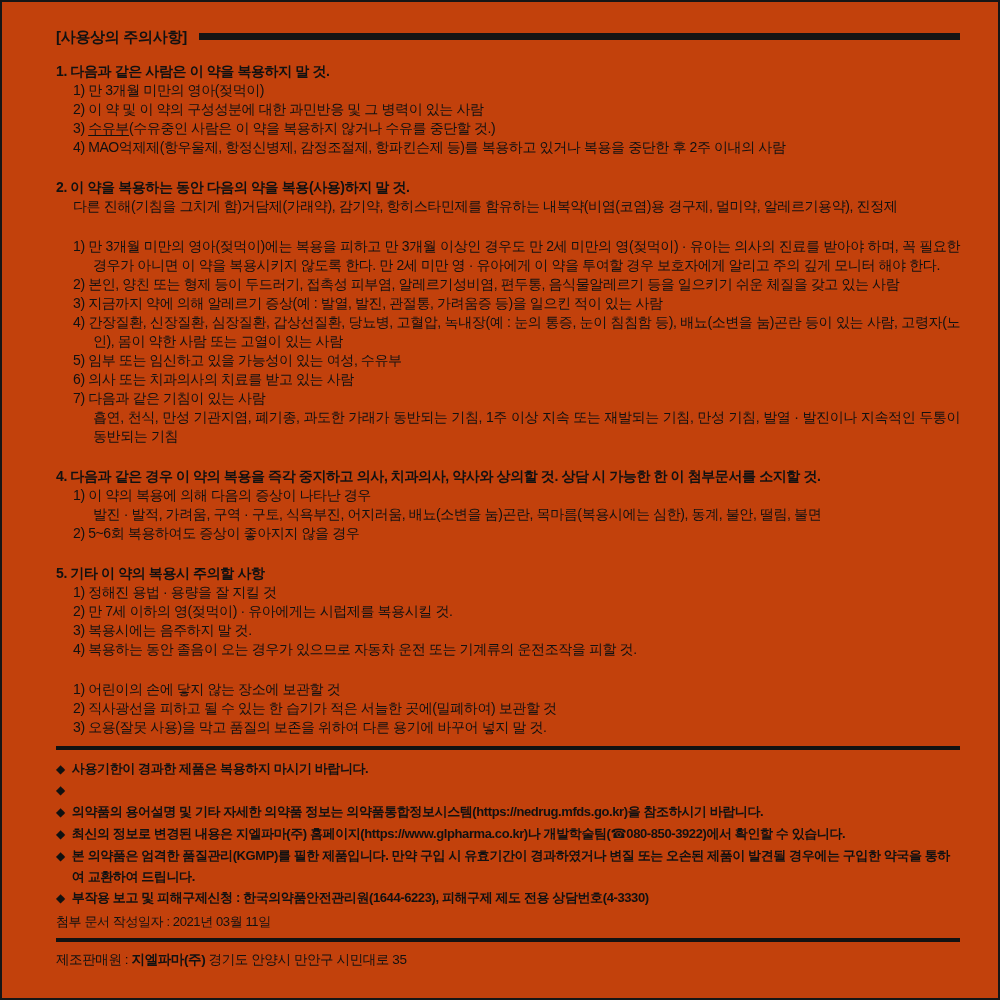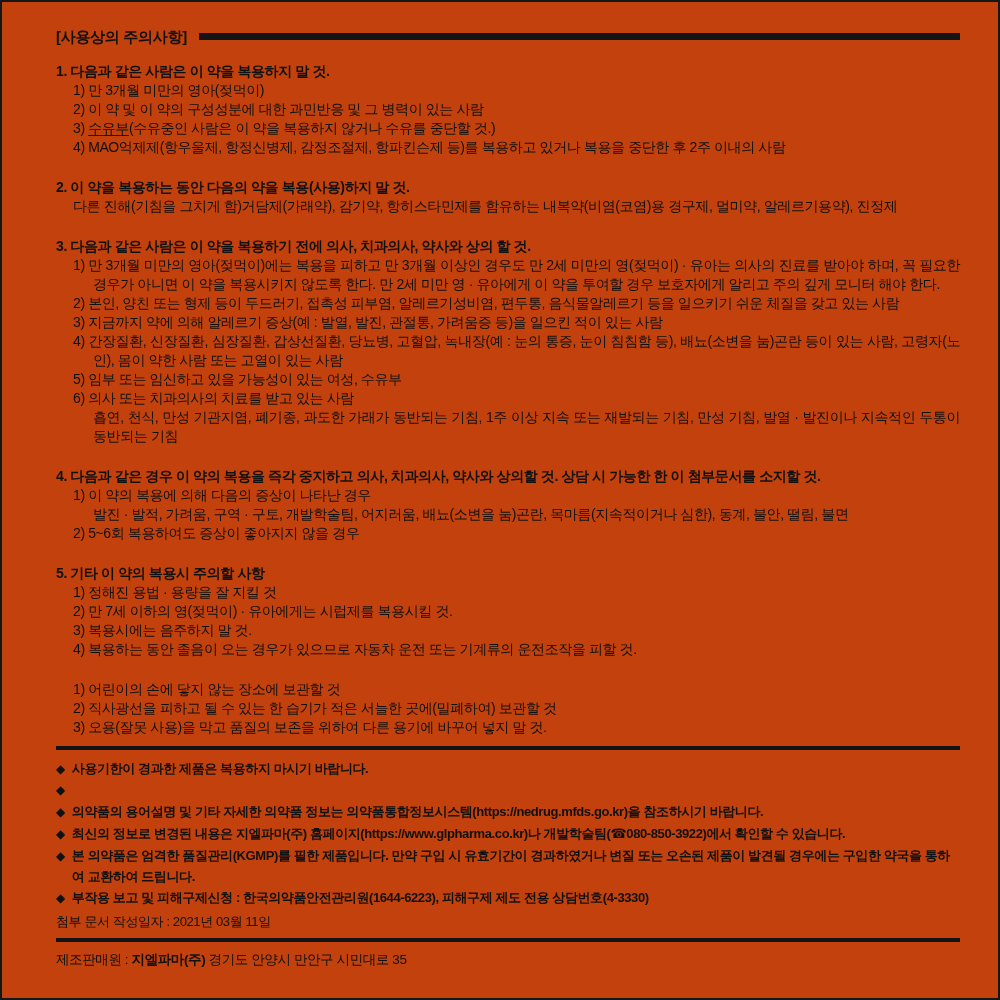--- a/index.html
+++ b/index.html
@@ -79,36 +79,36 @@
           <div class="item"><span class="marker">4) </span>MAO억제제(항우울제, 항정신병제, 감정조절제, 항파킨슨제 등)를 복용하고 있거나 복용을 중단한 후 2주 이내의 사람</div>
         </div>
       </div>
       <div class="section">
         <div class="sec-heading">2. 이 약을 복용하는 동안 다음의 약을 복용(사용)하지 말 것.</div>
         <div class="sec-items">
           <div class="item noindent">다른 진해(기침을 그치게 함)거담제(가래약), 감기약, 항히스타민제를 함유하는 내복약(비염(코염)용 경구제, 멀미약, 알레르기용약), 진정제</div>
         </div>
       </div>
       <div class="section">
-        <div class="sec-heading">3. 다음과 같은 사람은 이 약을 복용하기 전에 의사, 치과의사, 약사와 상의 할 것.</div>
         <div class="sec-items">
           <div class="item"><span class="marker">1) </span>만 3개월 미만의 영아(젖먹이)에는 복용을 피하고 만 3개월 이상인 경우도 만 2세 미만의 영(젖먹이) · 유아는 의사의 진료를 받아야 하며, 꼭 필요한 경우가 아니면 이 약을 복용시키지 않도록 한다. 만 2세 미만 영 · 유아에게 이 약을 투여할 경우 보호자에게 알리고 주의 깊게 모니터 해야 한다.</div>
           <div class="item"><span class="marker">2) </span>본인, 양친 또는 형제 등이 두드러기, 접촉성 피부염, 알레르기성비염, 편두통, 음식물알레르기 등을 일으키기 쉬운 체질을 갖고 있는 사람</div>
           <div class="item"><span class="marker">3) </span>지금까지 약에 의해 알레르기 증상(예 : 발열, 발진, 관절통, 가려움증 등)을 일으킨 적이 있는 사람</div>
           <div class="item"><span class="marker">4) </span>간장질환, 신장질환, 심장질환, 갑상선질환, 당뇨병, 고혈압, 녹내장(예 : 눈의 통증, 눈이 침침함 등), 배뇨(소변을 눔)곤란 등이 있는 사람, 고령자(노인), 몸이 약한 사람 또는 고열이 있는 사람</div>
           <div class="item"><span class="marker">5) </span>임부 또는 임신하고 있을 가능성이 있는 여성, 수유부</div>
           <div class="item"><span class="marker">6) </span>의사 또는 치과의사의 치료를 받고 있는 사람</div>
+          <div class="item"><span class="marker">7) </span>다음과 같은 기침이 있는 사람</div>
           <div class="subitem">흡연, 천식, 만성 기관지염, 폐기종, 과도한 가래가 동반되는 기침, 1주 이상 지속 또는 재발되는 기침, 만성 기침, 발열 · 발진이나 지속적인 두통이 동반되는 기침</div>
         </div>
       </div>
       <div class="section">
         <div class="sec-heading">4. 다음과 같은 경우 이 약의 복용을 즉각 중지하고 의사, 치과의사, 약사와 상의할 것. 상담 시 가능한 한 이 첨부문서를 소지할 것.</div>
         <div class="sec-items">
           <div class="item"><span class="marker">1) </span>이 약의 복용에 의해 다음의 증상이 나타난 경우</div>
-          <div class="subitem">발진 · 발적, 가려움, 구역 · 구토, 개발학술팀, 어지러움, 배뇨(소변을 눔)곤란, 목마름(지속적이거나 심한), 동계, 불안, 떨림, 불면</div>
+          <div class="subitem">발진 · 발적, 가려움, 구역 · 구토, 식욕부진, 어지러움, 배뇨(소변을 눔)곤란, 목마름(복용시에는 심한), 동계, 불안, 떨림, 불면</div>
           <div class="item"><span class="marker">2) </span>5~6회 복용하여도 증상이 좋아지지 않을 경우</div>
         </div>
       </div>
       <div class="section">
         <div class="sec-heading">5. 기타 이 약의 복용시 주의할 사항</div>
         <div class="sec-items">
           <div class="item"><span class="marker">1) </span>정해진 용법 · 용량을 잘 지킬 것</div>
           <div class="item"><span class="marker">2) </span>만 7세 이하의 영(젖먹이) · 유아에게는 시럽제를 복용시킬 것.</div>
           <div class="item"><span class="marker">3) </span>복용시에는 음주하지 말 것.</div>
           <div class="item"><span class="marker">4) </span>복용하는 동안 졸음이 오는 경우가 있으므로 자동차 운전 또는 기계류의 운전조작을 피할 것.</div>

